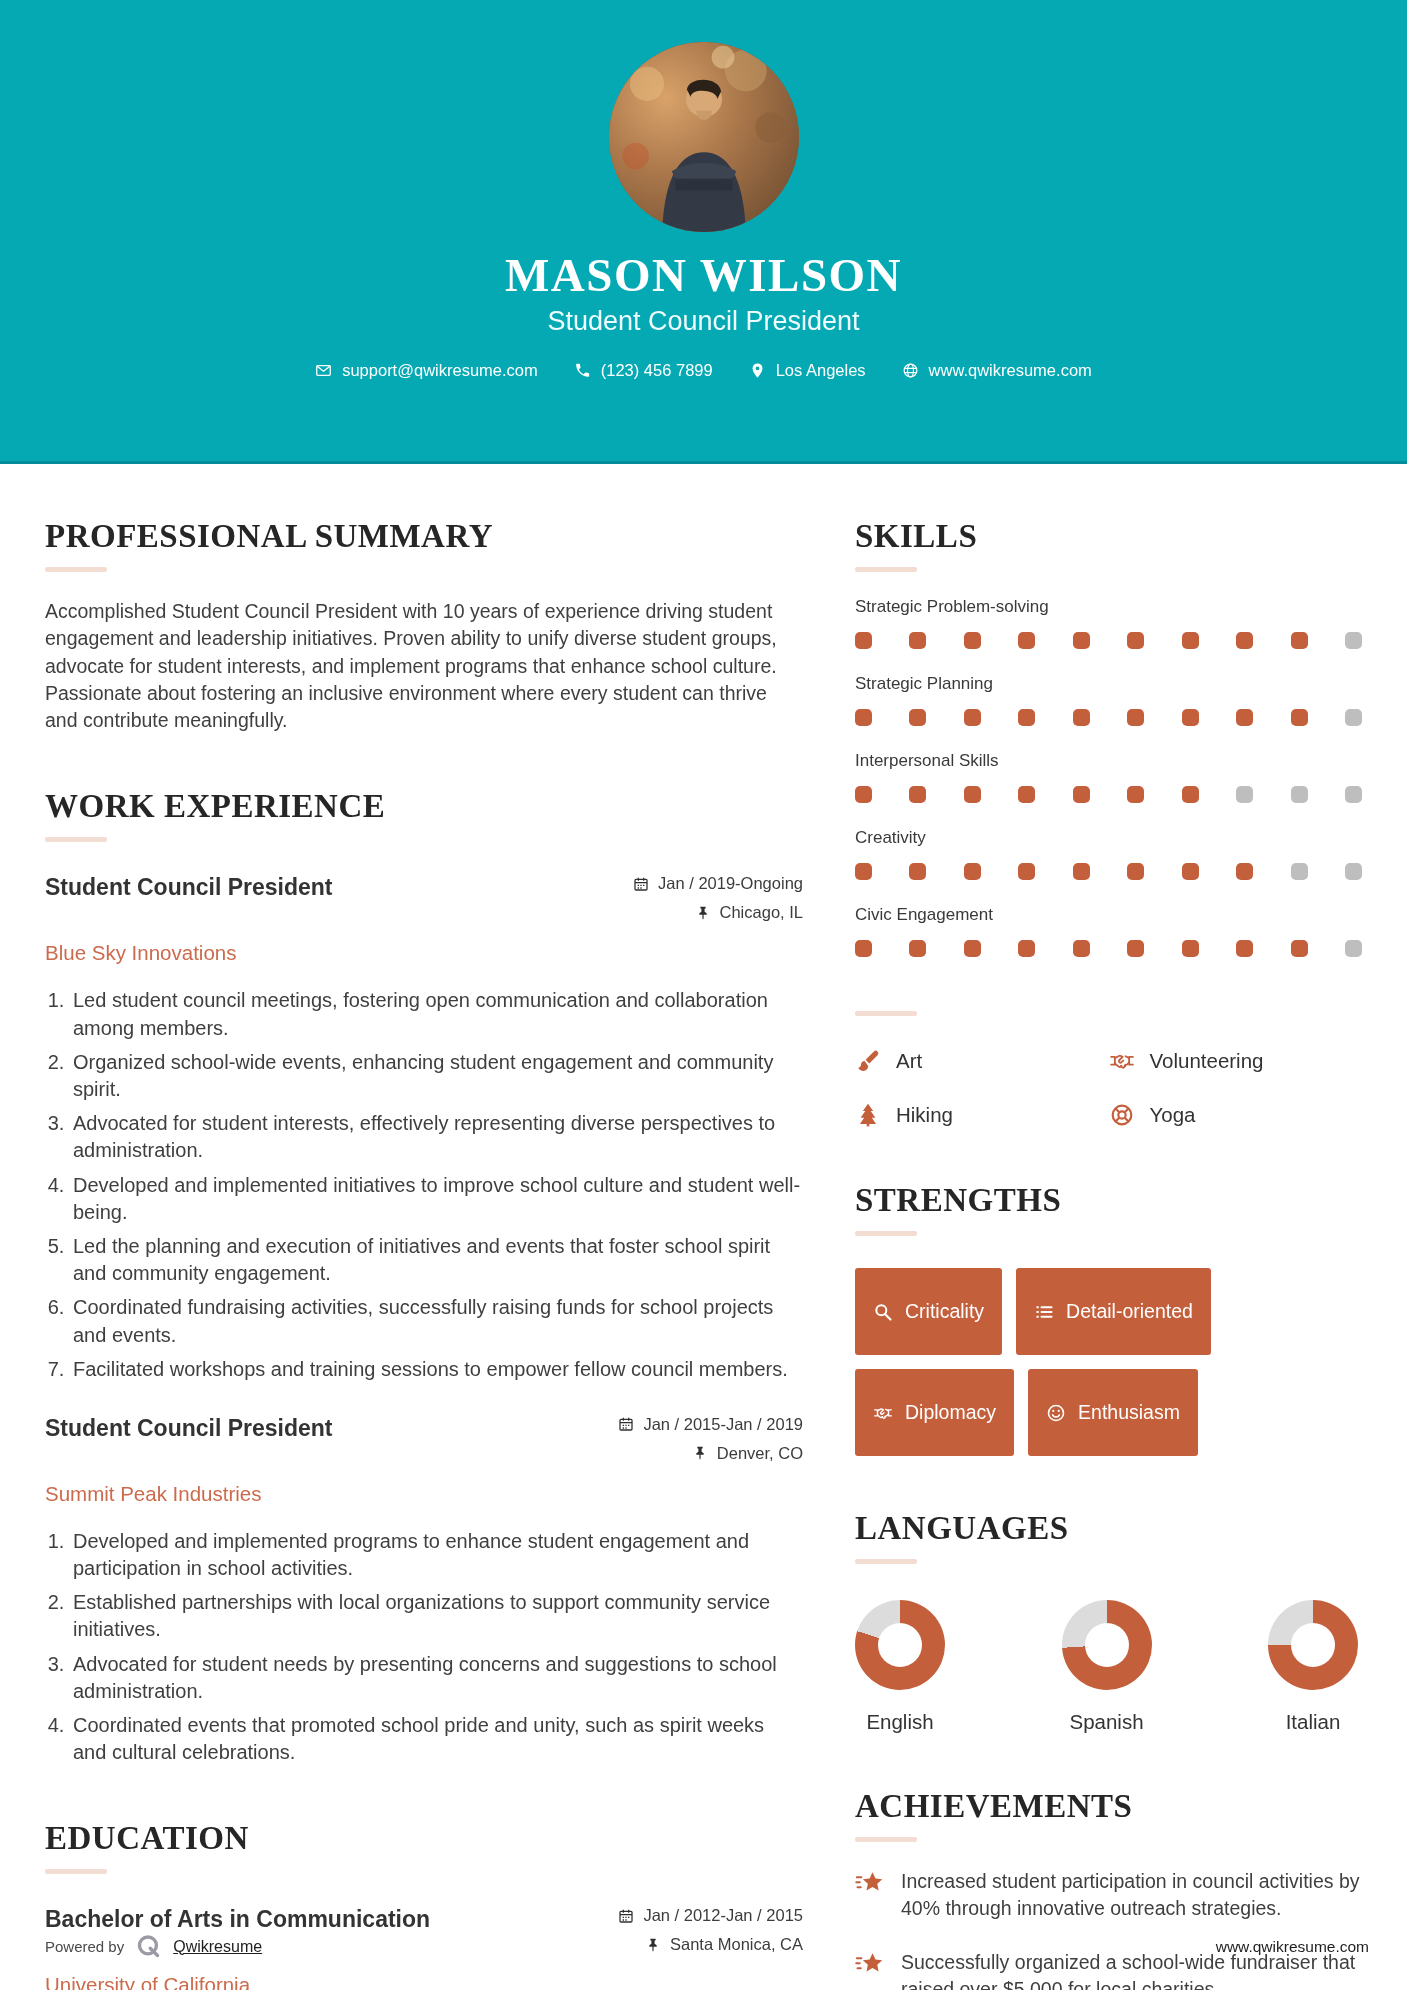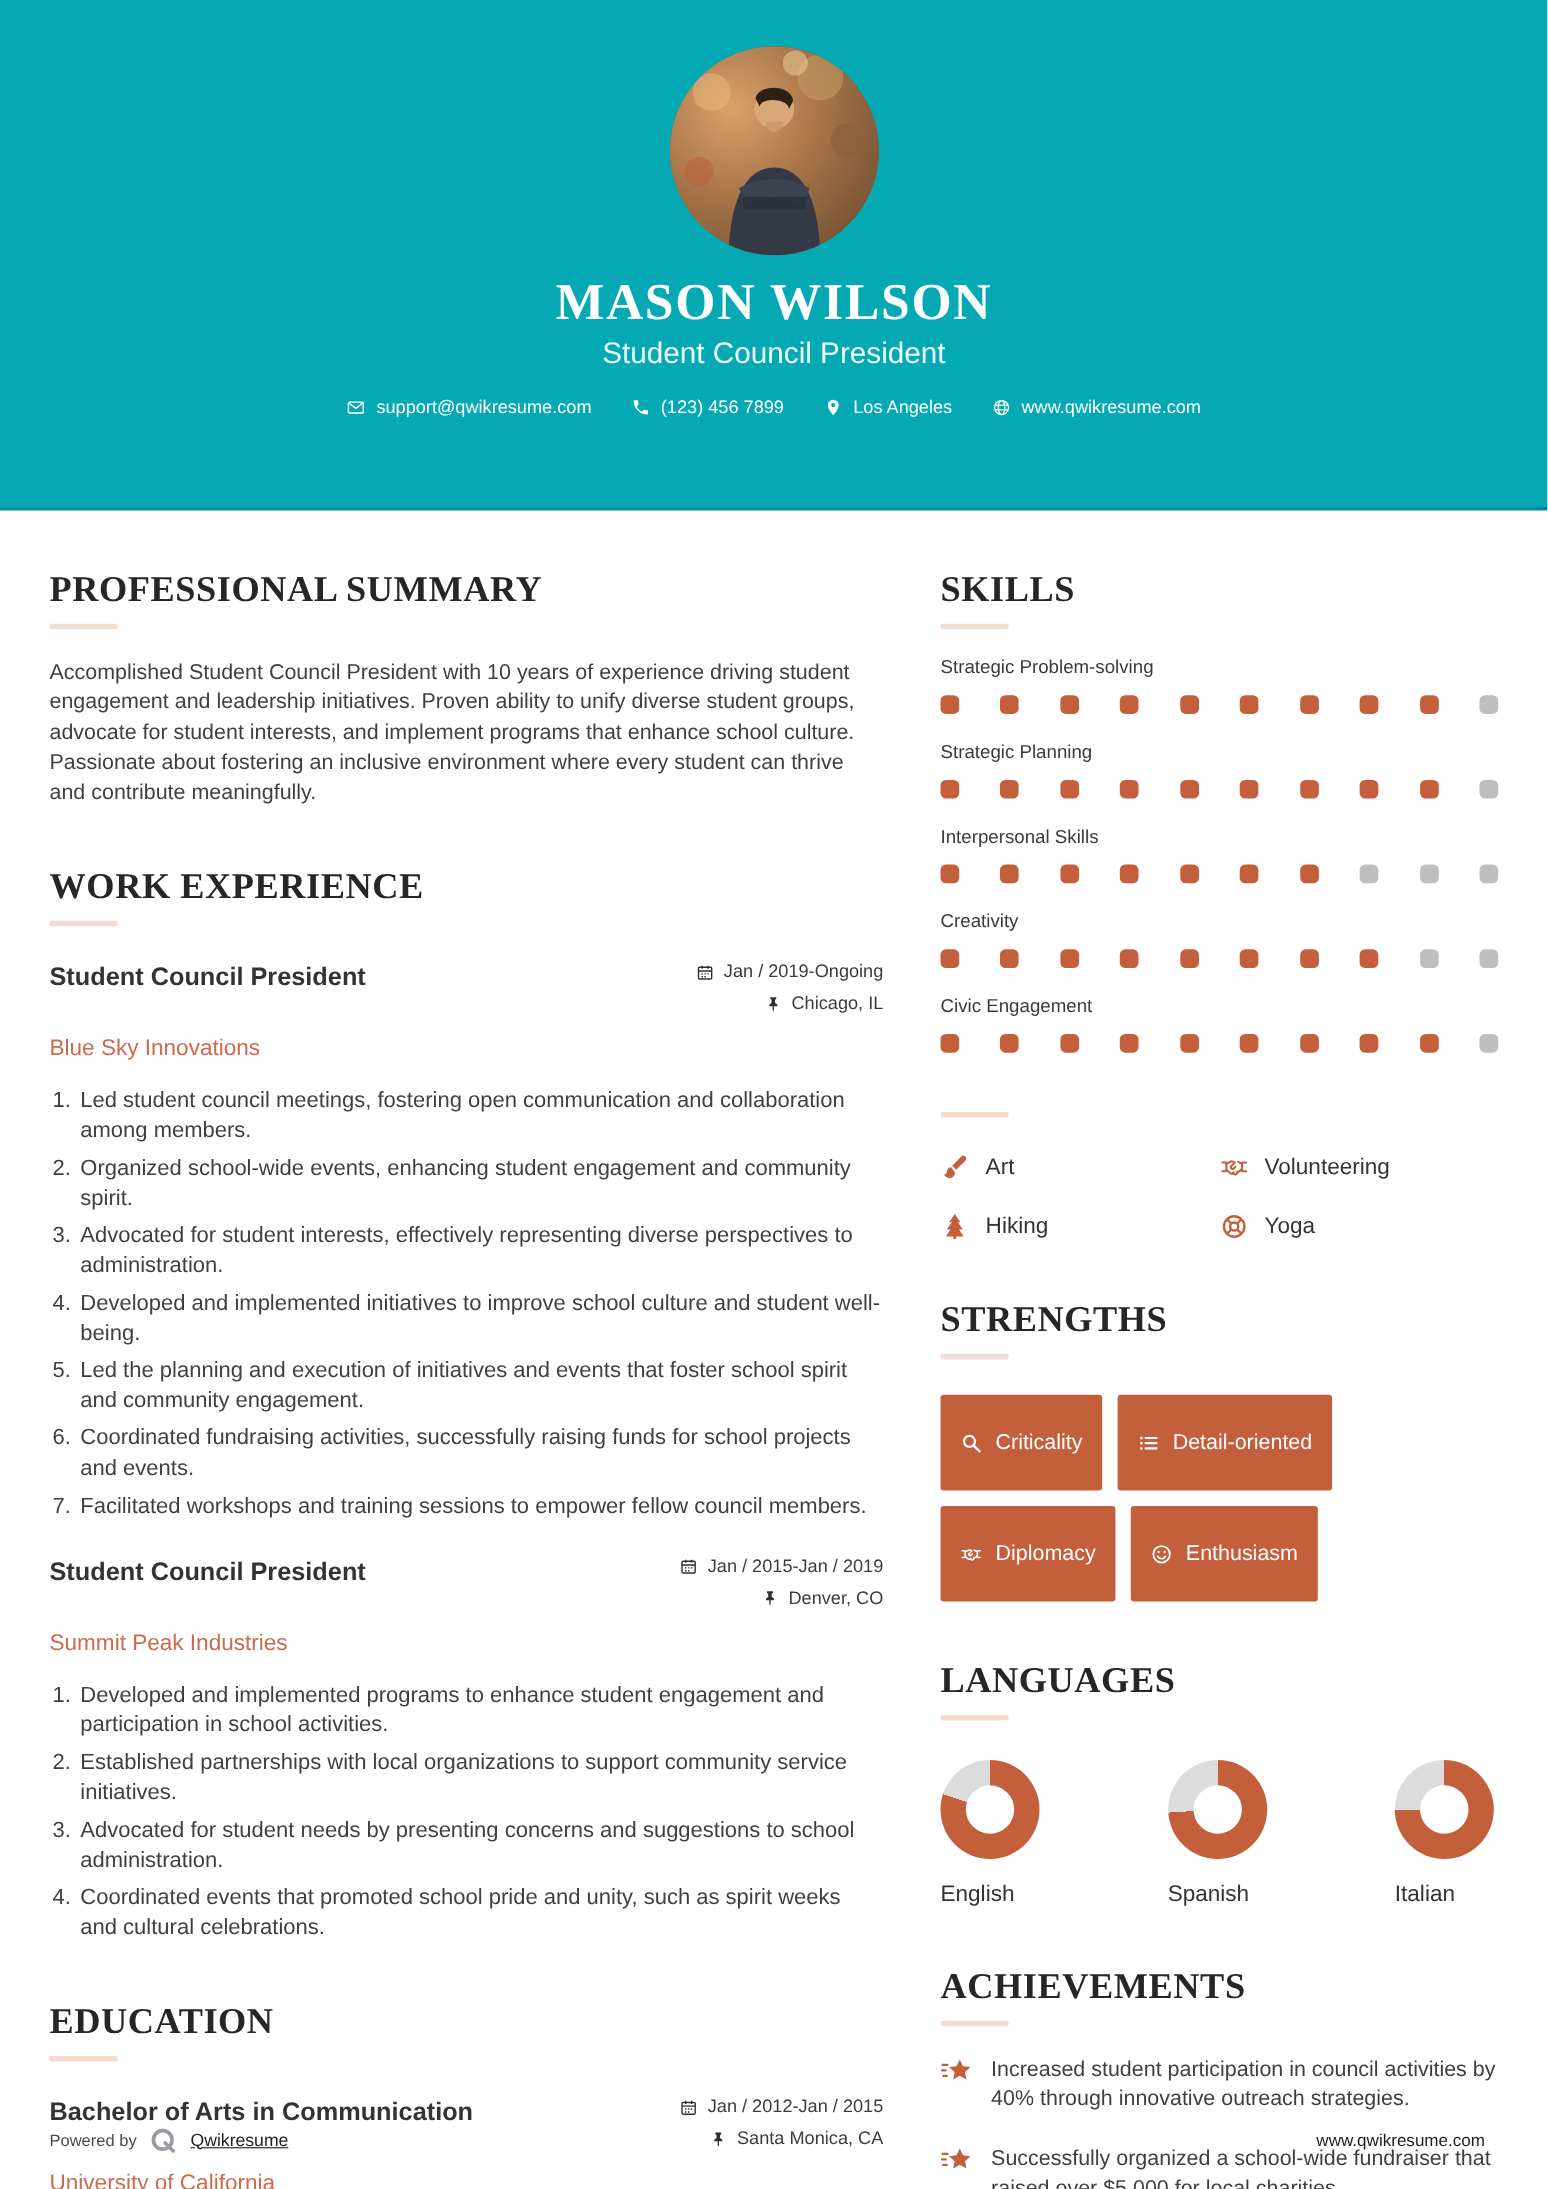--- a/index.html
+++ b/index.html
@@ -64,31 +64,31 @@
   .interest{display:flex;align-items:center;gap:15px;font-size:20.5px;color:#333;}
   .interest .icon{width:26px;height:26px;color:var(--accent);flex:none;}
 
   
   .badges{display:flex;flex-wrap:wrap;gap:14px;margin-top:32px;}
   .badge{display:inline-flex;align-items:center;gap:12px;background:var(--accent);color:#fff;font-size:19.5px;padding:32px 18px;border-radius:3px;}
   .badge .icon{width:20px;height:20px;color:#fff;flex:none;}
 
   
   .langs{display:flex;justify-content:space-between;margin-top:36px;padding-right:4px;}
-  .lang{display:flex;flex-direction:column;gap:20px;}
+  .lang{display:flex;flex-direction:column;align-items:center;gap:20px;}
   .donut{width:90px;height:90px;border-radius:50%;position:relative;}
   .donut::after{content:"";position:absolute;inset:23px;background:#fff;border-radius:50%;}
   .lang-label{font-size:20.5px;color:#333;}
 
   
   .achievement{display:flex;gap:16px;margin-top:26px;font-size:19.5px;line-height:1.4;}
   .achievement .icon{width:30px;height:30px;color:var(--accent);flex:none;margin-top:1px;}
 
   
-  .footer{position:absolute;left:45px;right:57px;bottom:30px;display:flex;justify-content:space-between;align-items:center;}
+  .footer{position:absolute;left:45px;right:38px;bottom:30px;display:flex;justify-content:space-between;align-items:center;}
   .powered{display:flex;align-items:center;gap:11px;font-size:15px;color:#4a4a4a;}
   .powered .icon{width:27px;height:27px;color:#9b9ba6;}
   .brand-link{color:#1e1e1e;font-size:16px;text-decoration:underline;}
   .site-link{font-size:15.5px;color:#1e1e1e;}
   .defs{position:absolute;width:0;height:0;overflow:hidden;}
 </style>
 </head>
 <body>
 
 <svg class="defs" xmlns="http://www.w3.org/2000/svg">

